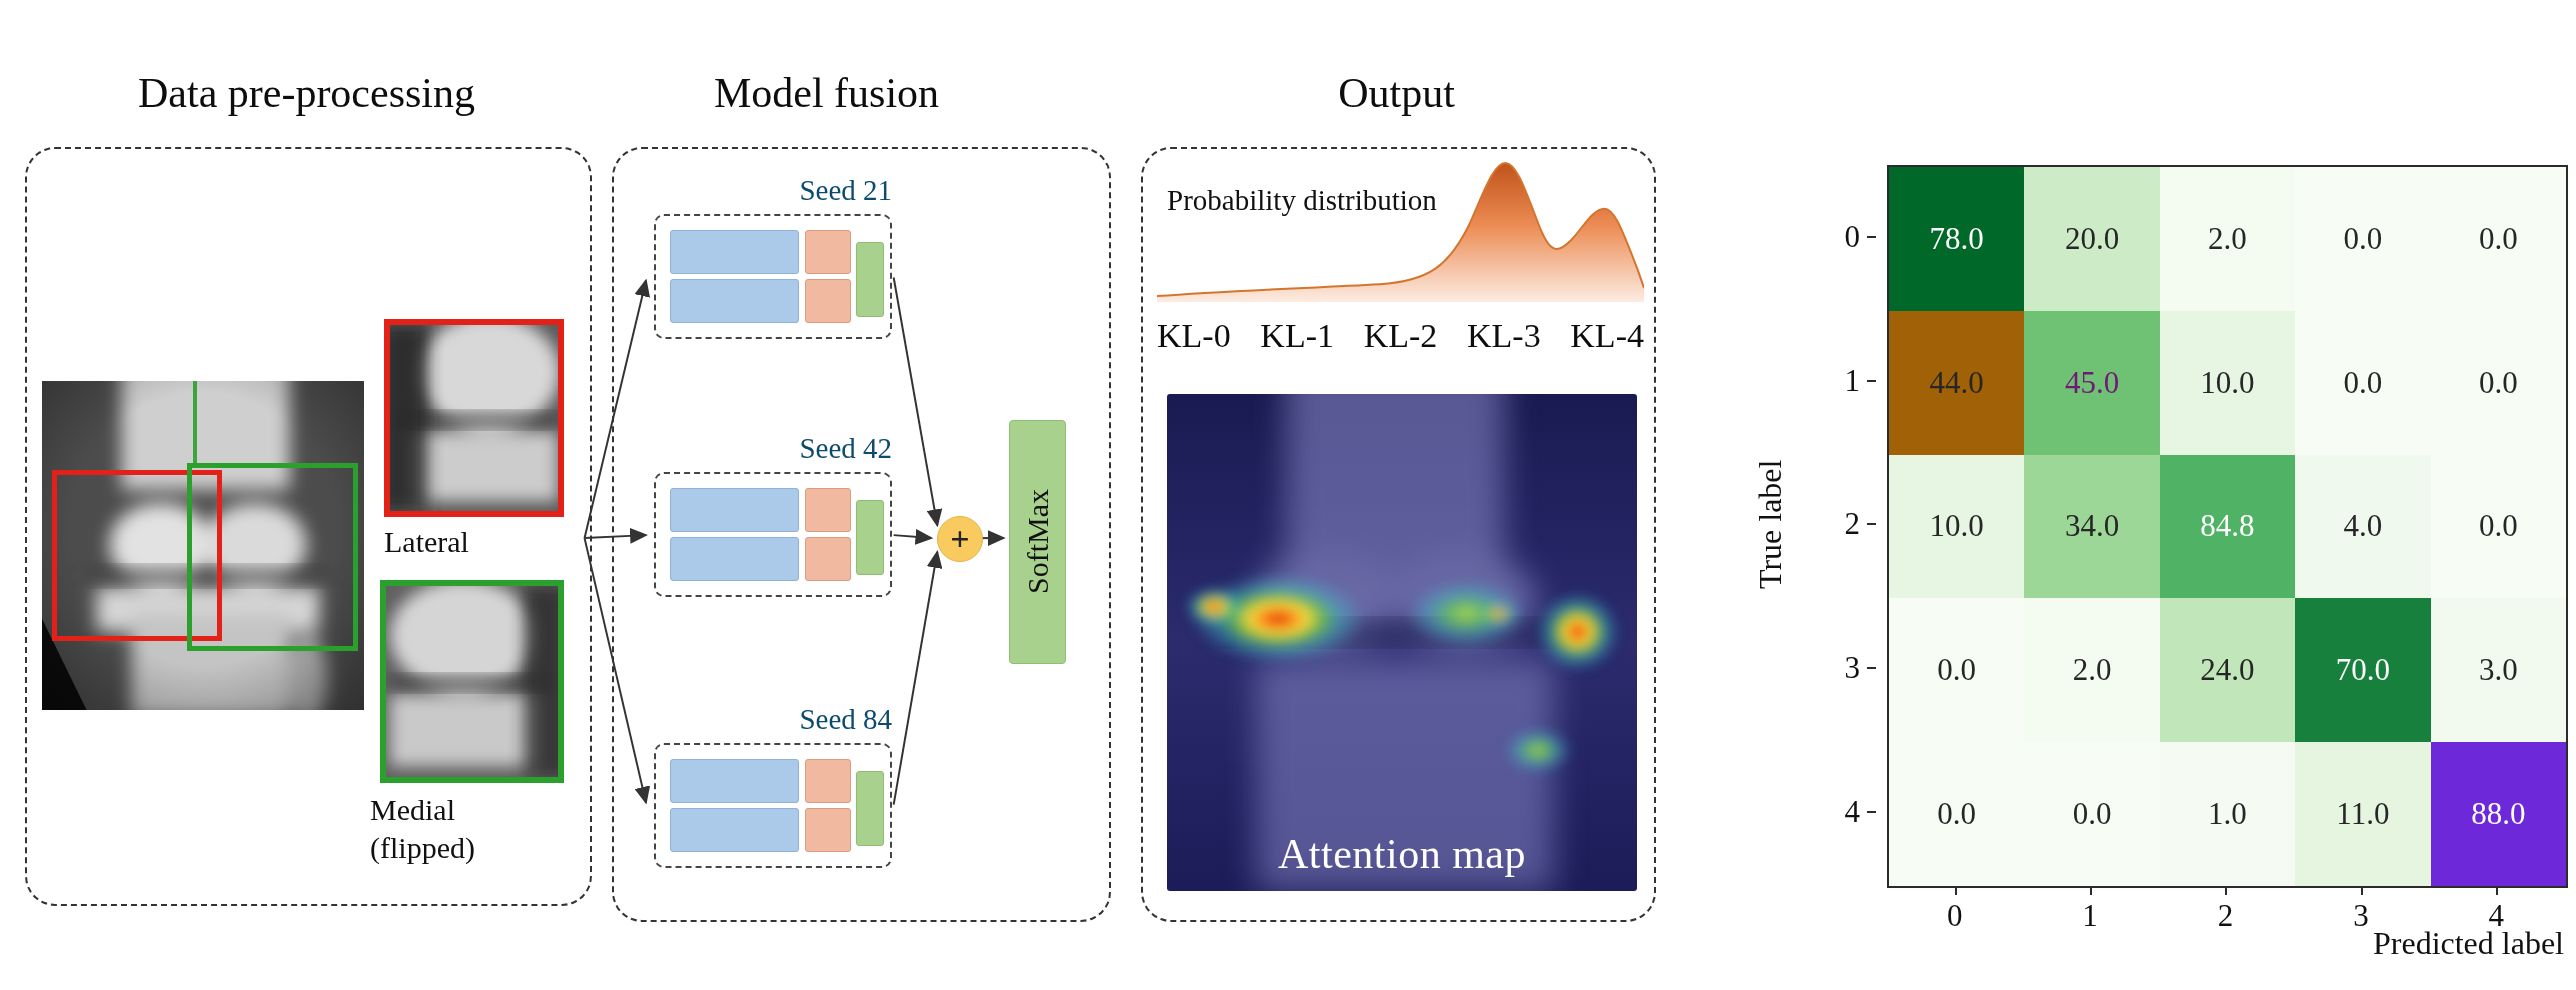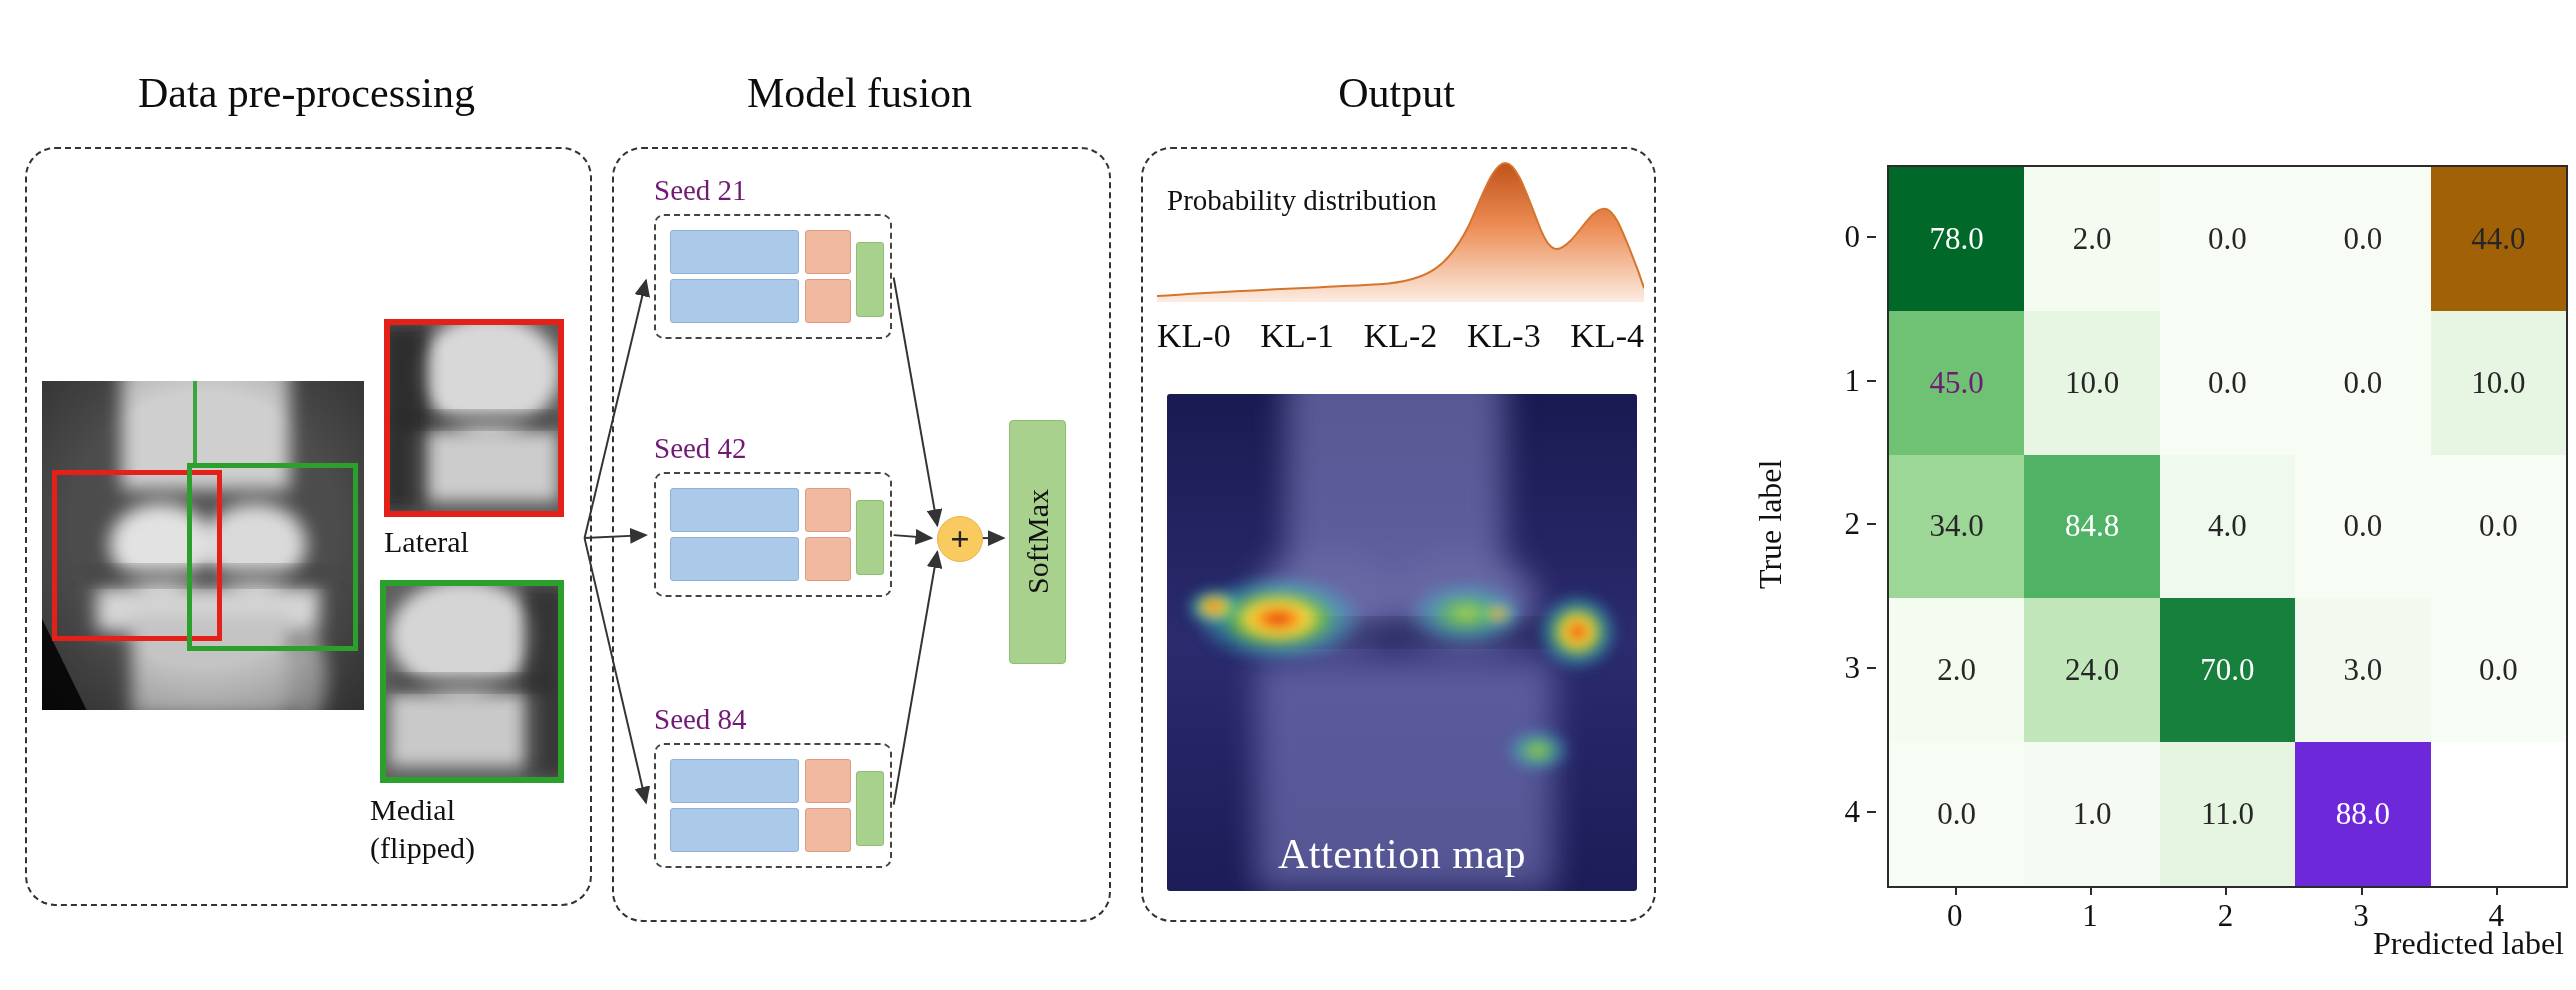--- a/index.html
+++ b/index.html
@@ -21,23 +21,23 @@
   .roi.green{left:45%;top:25%;width:53%;height:57%;border:5px solid var(--accent-green,#2ca02c);}
   .center-line{position:absolute;left:47%;top:0;width:4px;height:25%;background:var(--accent-green,#2ca02c);opacity:.9;}
   .crop{position:absolute;box-sizing:border-box;overflow:hidden;}
   .crop svg{position:absolute;inset:0;}
   .crop.lateral{left:384px;top:319px;width:180px;height:198px;border:6px solid var(--accent-red,#e32119);}
   .crop.medial{left:380px;top:580px;width:184px;height:203px;border:6px solid var(--accent-green,#2ca02c);}
   .lateral-label{left:384px;top:523px;width:180px;}
   .medial-label{left:370px;top:791px;width:206px;white-space:pre-line;}
 
   
-  .t-mid{left:612px;top:69px;width:495px;}
+  .t-mid{left:579px;top:69px;width:495px;}
   .box-mid{left:612px;top:147px;width:495px;height:771px;}
-  .seed-label{position:absolute;width:238px;left:654px;text-align:left;font-size:29px;color:#701a75;}
+  .seed-label{position:absolute;width:238px;left:654px;text-align:right;font-size:29px;color:#0c4a6e;}
   .seed-box{position:absolute;left:654px;width:238px;height:125px;border:2px dashed #444;border-radius:10px;box-sizing:border-box;}
   .sl1{top:174px}.sb1{top:214px}
   .sl2{top:432px}.sb2{top:472px}
   .sl3{top:703px}.sb3{top:743px}
   .blk{position:absolute;border-radius:3px;}
   .blk.blue{width:127px;height:42px;left:14px;background:var(--block-blue,#abc9e9);border:1px solid #8fb2d8;}
   .blk.blue.b1{top:14px}.blk.blue.b2{top:63px}
   .blk.orange{width:44px;height:42px;left:149px;background:var(--block-orange,#f2b9a1);border:1px solid #dd9c82;}
   .blk.orange.o1{top:14px}.blk.orange.o2{top:63px}
   .blk.green{width:26px;height:73px;left:200px;top:26px;background:var(--block-green,#a9d18e);border:1px solid #8fbd72;}
@@ -280,20 +280,21 @@
   <div class="cm-ylabel">True label</div>
   <div class="cm-rows" id="cm-rows">
       <div class="cm-rowlabel">0</div>
       <div class="cm-rowlabel">1</div>
       <div class="cm-rowlabel">2</div>
       <div class="cm-rowlabel">3</div>
       <div class="cm-rowlabel">4</div>
     </div>
   <div class="cm-grid" id="cm-grid">
       <div class="cm-cell" style="background: rgb(0, 105, 42); color: rgb(255, 255, 255);">78.0</div>
+      <div class="cm-cell" style="background: rgb(204, 235, 198); color: rgb(38, 38, 38);">20.0</div>
       <div class="cm-cell" style="background: rgb(244, 251, 241); color: rgb(38, 38, 38);">2.0</div>
       <div class="cm-cell" style="background: rgb(247, 252, 245); color: rgb(38, 38, 38);">0.0</div>
       <div class="cm-cell" style="background: rgb(247, 252, 245); color: rgb(38, 38, 38);">0.0</div>
       <div class="cm-cell" style="background: #a16207; color: rgb(38, 38, 38);">44.0</div>
       <div class="cm-cell" style="background: rgb(111, 194, 116); color: #701a75;">45.0</div>
       <div class="cm-cell" style="background: rgb(231, 246, 226); color: rgb(38, 38, 38);">10.0</div>
       <div class="cm-cell" style="background: rgb(247, 252, 245); color: rgb(38, 38, 38);">0.0</div>
       <div class="cm-cell" style="background: rgb(247, 252, 245); color: rgb(38, 38, 38);">0.0</div>
       <div class="cm-cell" style="background: rgb(231, 246, 226); color: rgb(38, 38, 38);">10.0</div>
       <div class="cm-cell" style="background: rgb(157, 215, 152); color: rgb(38, 38, 38);">34.0</div>

